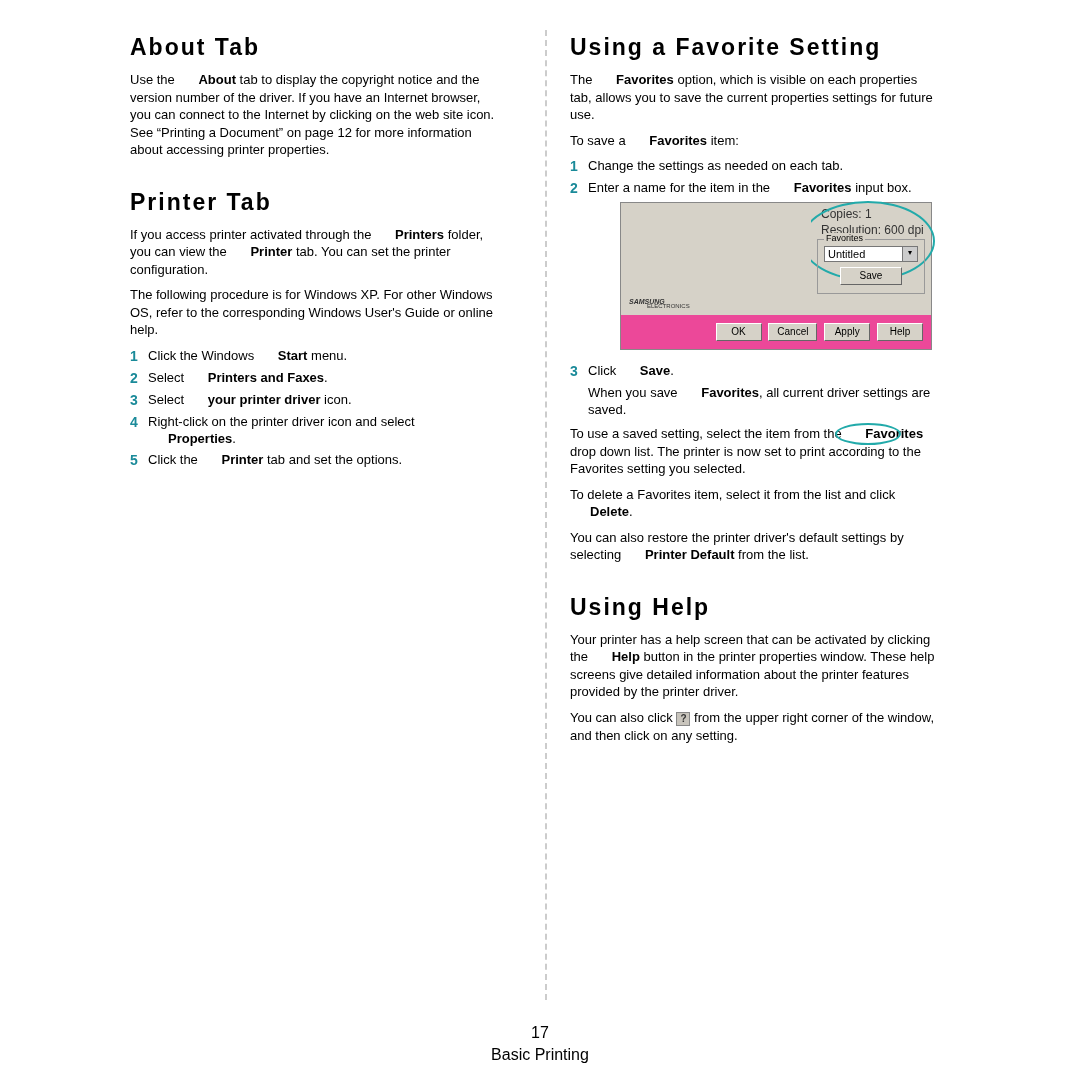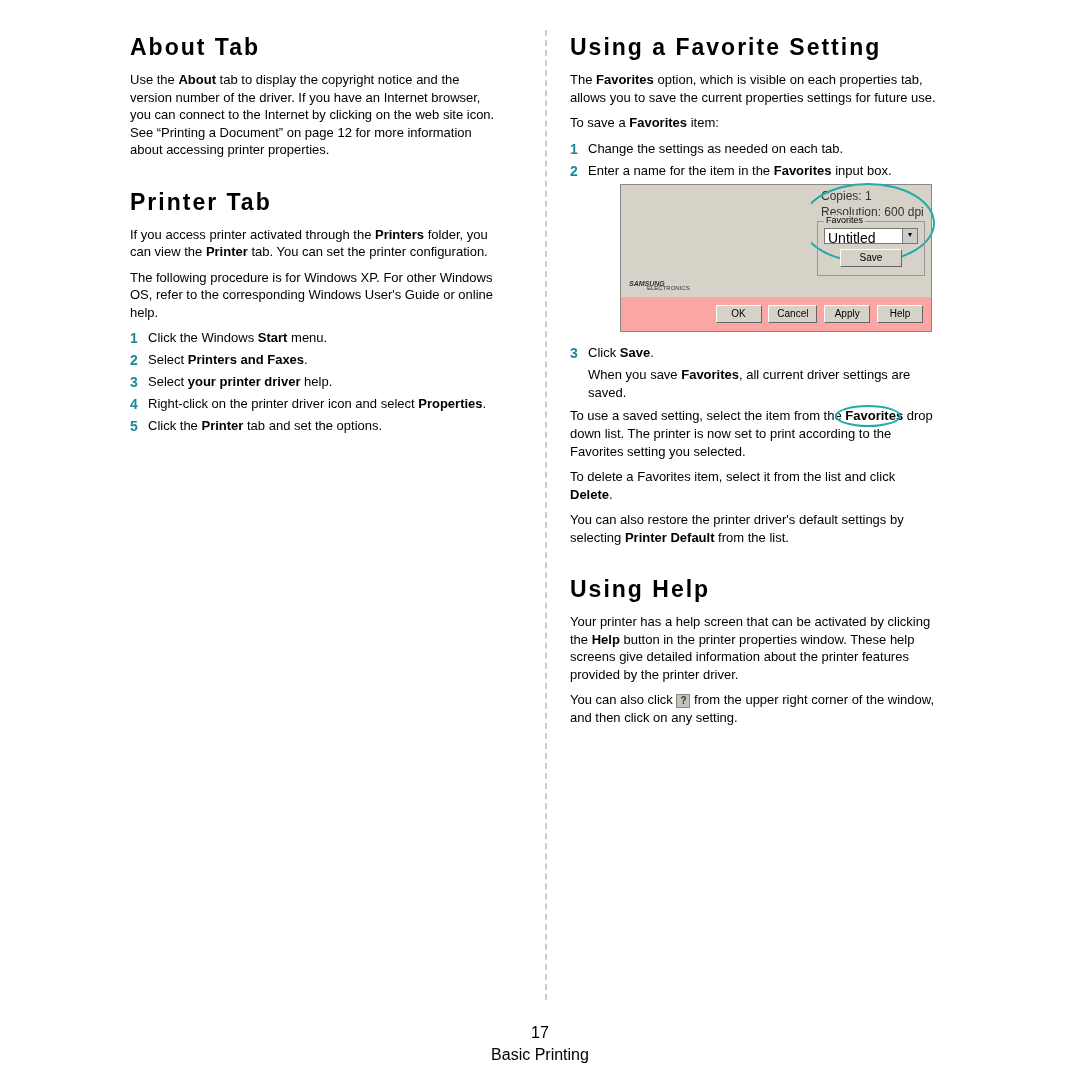--- a/index.html
+++ b/index.html
@@ -54,21 +54,21 @@
     font-size: 14px;
     width: 18px;
     flex-shrink: 0;
   }
   .ol-text { flex: 1; }
   .ol-sub {
     margin-left: 18px;
     line-height: 1.35;
     margin-bottom: 6px;
   }
-  .b { font-weight: bold; }
+  .b { font-weight: bold; margin-left: 20px; }
   .footer {
     text-align: center;
     font-size: 16px;
     line-height: 1.4;
     margin-top: 6px;
   }
   
   .shot {
     width: 312px;
     margin: 4px 0 12px 50px;
@@ -124,21 +124,21 @@
   }
   .fav-input-row {
     display:flex;
     margin-bottom:5px;
   }
   .fav-input {
     flex:1;
     background:#fff;
     border:1px solid #777;
     height:16px;
-    font-size:14px;
+    font-size:11px;
     padding:1px 3px;
   }
   .fav-dd {
     width:15px;
     height:16px;
     background:#ccc;
     border:1px solid #777;
     border-left:none;
     text-align:center;
     line-height:12px;
@@ -163,21 +163,21 @@
     border-radius:50%;
     position:absolute;
     pointer-events:none;
   }
   .ell1 { top:-2px; left:180px; width:134px; height:80px; }
   .ell2 { top:108px; left:214px; width:66px; height:22px; }
   .shot-btnrow {
     position:relative;
     padding: 8px 8px 8px 0;
     text-align: right;
-    background:#fca5a5;
+    background:#ec4899;
   }
   .shot-btnrow .win-btn { margin-left:4px; min-width:46px;}
   .help-ico {
     display:inline-block;
     width:14px;
     height:14px;
     background:#c8c4bc;
     border:1px solid #888;
     text-align:center;
     font-size:10px;
@@ -209,21 +209,21 @@
     <div class="ol-item">
       <div class="num">1</div>
       <div class="ol-text"><span>Click the Windows </span><span class="b">Start</span><span> menu.</span></div>
     </div>
     <div class="ol-item">
       <div class="num">2</div>
       <div class="ol-text"><span>Select </span><span class="b">Printers and Faxes</span><span>.</span></div>
     </div>
     <div class="ol-item">
       <div class="num">3</div>
-      <div class="ol-text"><span>Select </span><span class="b">your printer driver</span><span> help.</span></div>
+      <div class="ol-text"><span>Select </span><span class="b">your printer driver</span><span> icon.</span></div>
     </div>
     <div class="ol-item">
       <div class="num">4</div>
       <div class="ol-text"><span>Right-click on the printer driver icon and select </span><span class="b">Properties</span><span>.</span></div>
     </div>
     <div class="ol-item">
       <div class="num">5</div>
       <div class="ol-text"><span>Click the </span><span class="b">Printer</span><span> tab and set the options.</span></div>
     </div>
 

